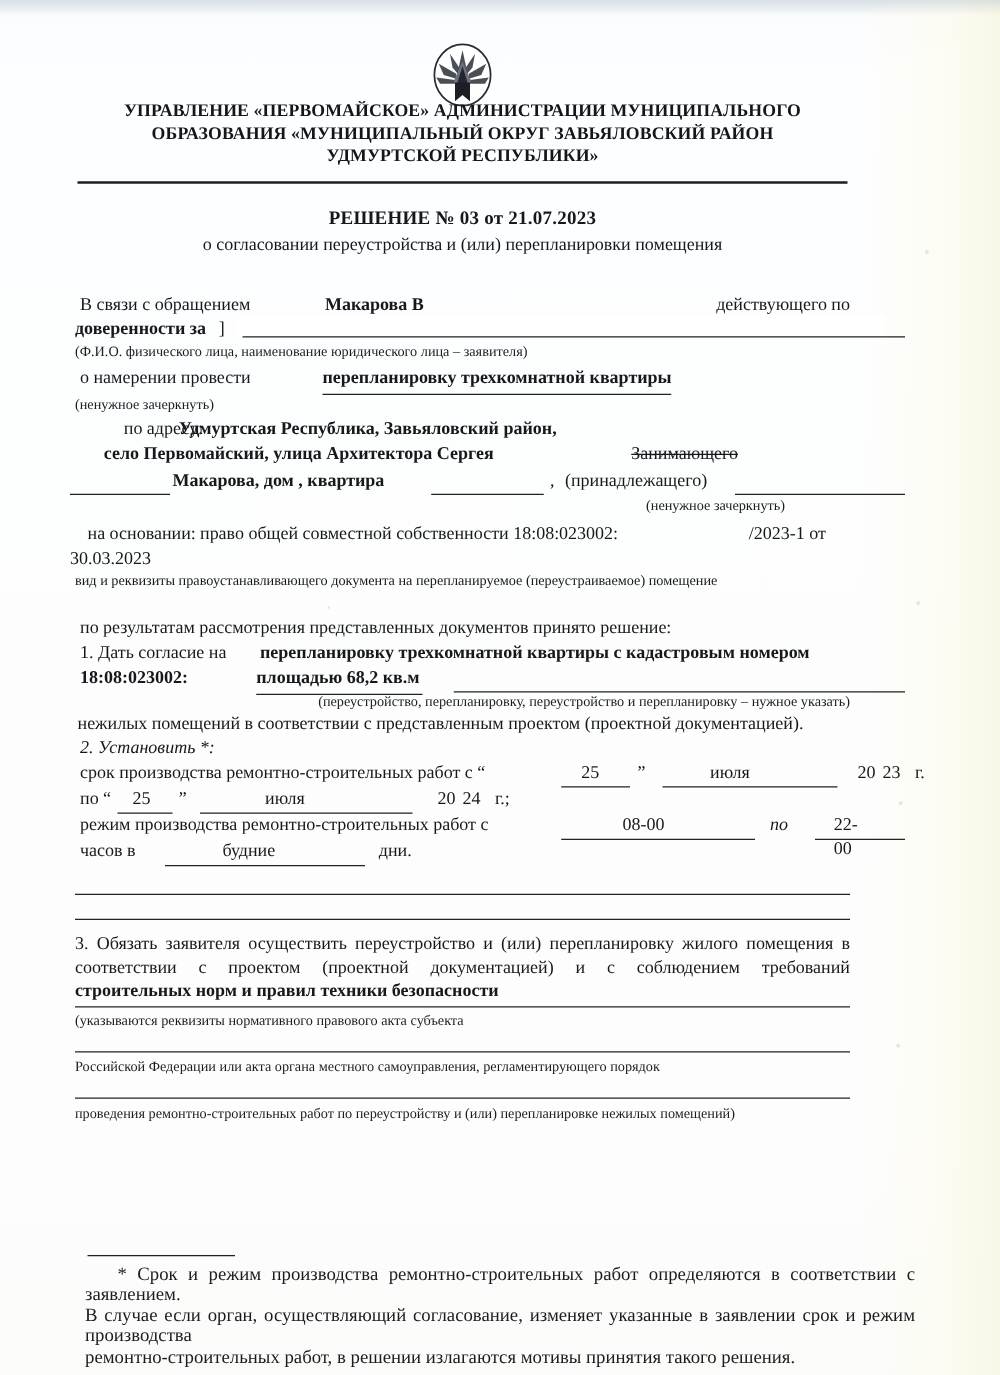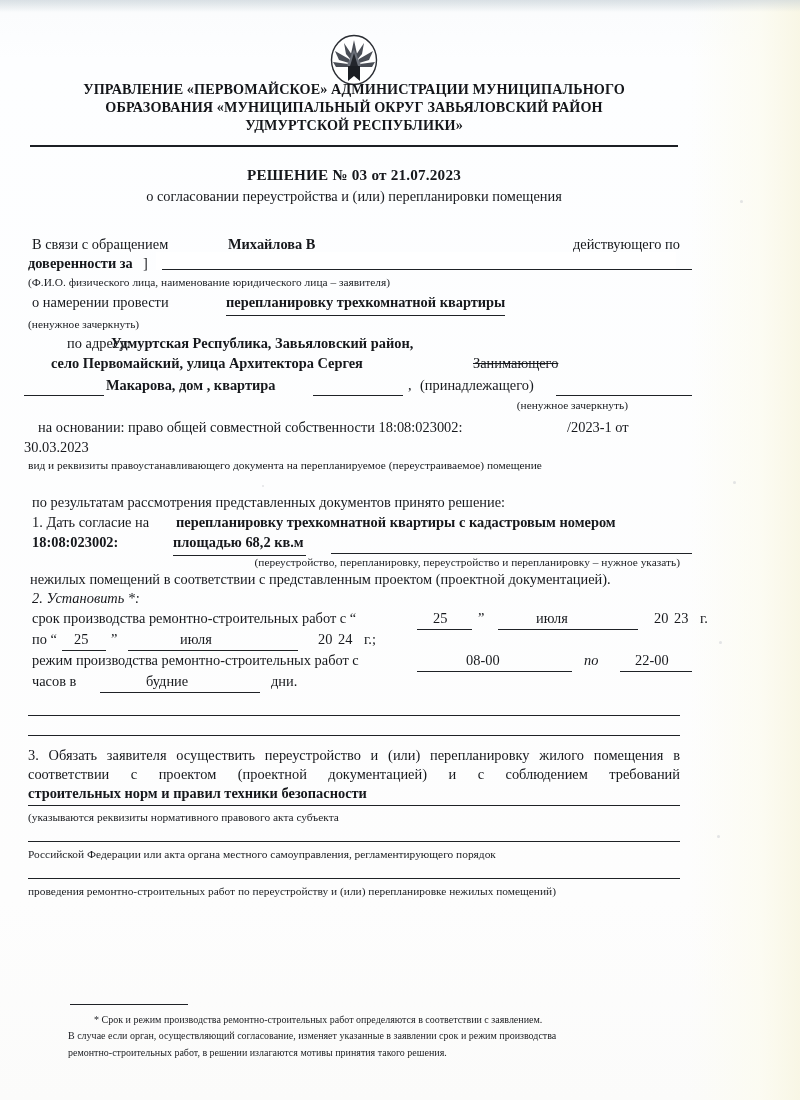--- a/index.html
+++ b/index.html
@@ -41,21 +41,21 @@
     left: 0; top: 0;
     width: 800px; height: 12px;
     background: linear-gradient(to bottom, rgba(196,206,213,0.55), rgba(255,255,255,0));
     pointer-events: none;
   }
 
   #content {
     position: absolute;
     left: 0; top: 0;
     width: 748px;
-    padding: 0 68px 0 28px;
+    padding: 0 68px 0 60px;
     box-sizing: border-box;
   }
 
   
   .emblem-wrap {
     text-align: center;
     padding-top: 33px;
     height: 78px;
     box-sizing: border-box;
   }
@@ -150,21 +150,21 @@
     top: 1004px;
     width: 664px;
   }
   .fn-rule {
     width: 118px;
     border-top: 1.5px solid #1f2226;
     height: 0;
     margin: 0 0 7px 2px;
   }
   .fn-text {
-    font-size: 10px;
+    font-size: 15px;
     line-height: 16.4px;
     text-align: justify;
     color: #1a1c20;
   }
   .fn-text .indent { padding-left: 26px; }
 
   
   .speck { position: absolute; background: #c9ccd2; opacity: .5; border-radius: 50%; }
 </style>
 </head>
@@ -209,21 +209,21 @@
 
     <div class="hr-heavy"></div>
 
     <div class="decision-line">РЕШЕНИЕ  № 03 от 21.07.2023</div>
     <div class="decision-sub">о согласовании переустройства и (или) перепланировки  помещения</div>
 
     <div class="body-block">
 
       <div class="row" style="position:relative;height:19px;">
         <span style="position:absolute;left:4px;top:0;">В  связи  с  обращением</span>
-        <span class="bold" style="position:absolute;left:200px;top:0;">Михайлова В</span>
+        <span class="bold" style="position:absolute;left:200px;top:0;">Макарова В</span>
         <span style="position:absolute;right:0;top:0;">действующего  по</span>
       </div>
 
       <div class="row" style="position:relative;height:20px;">
         <span class="bold" style="position:absolute;left:0;top:0;">доверенности за</span>
         <span style="position:absolute;left:115px;top:0;">]</span>
         <span class="redact" style="position:absolute;left:128px;top:-2px;width:520px;height:18px;"></span>
         <span class="rule" style="position:absolute;left:134px;top:1px;width:530px;height:14px;"></span>
       </div>
       <div class="caption" style="margin-top:1px;">(Ф.И.О. физического лица, наименование юридического лица – заявителя)</div>

